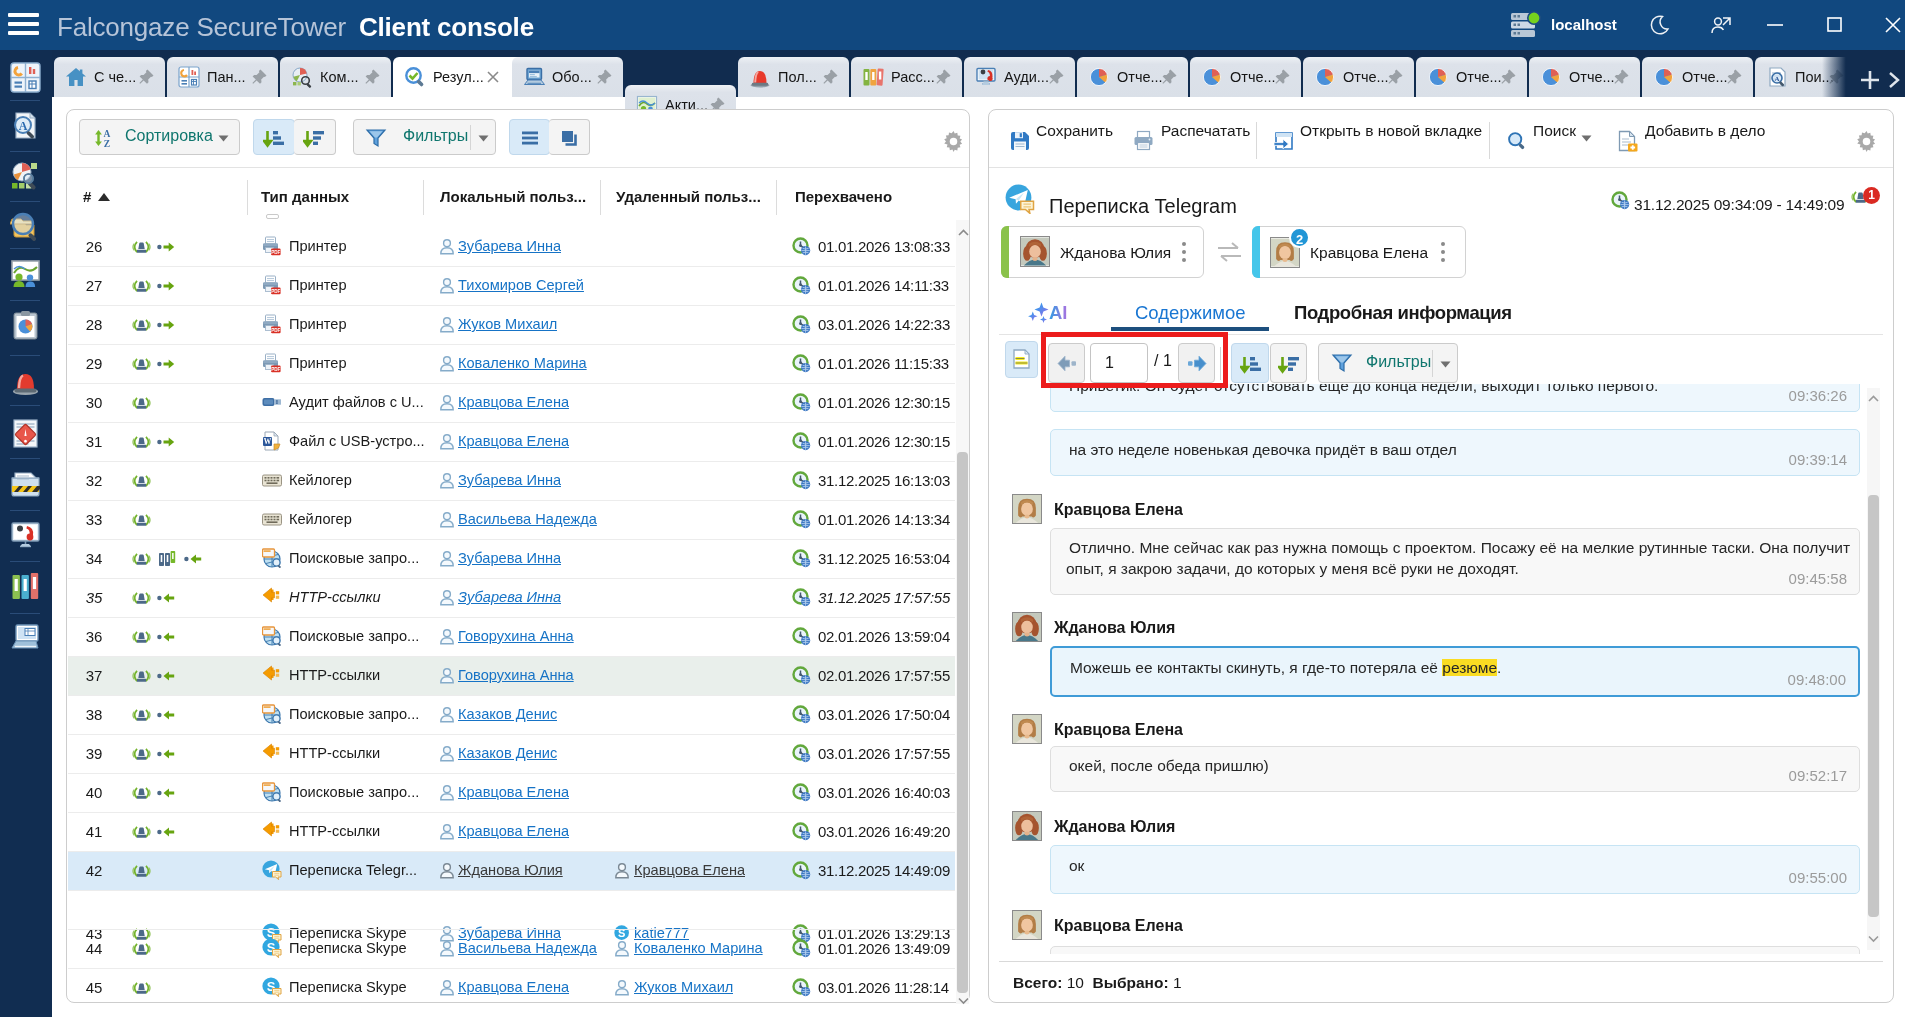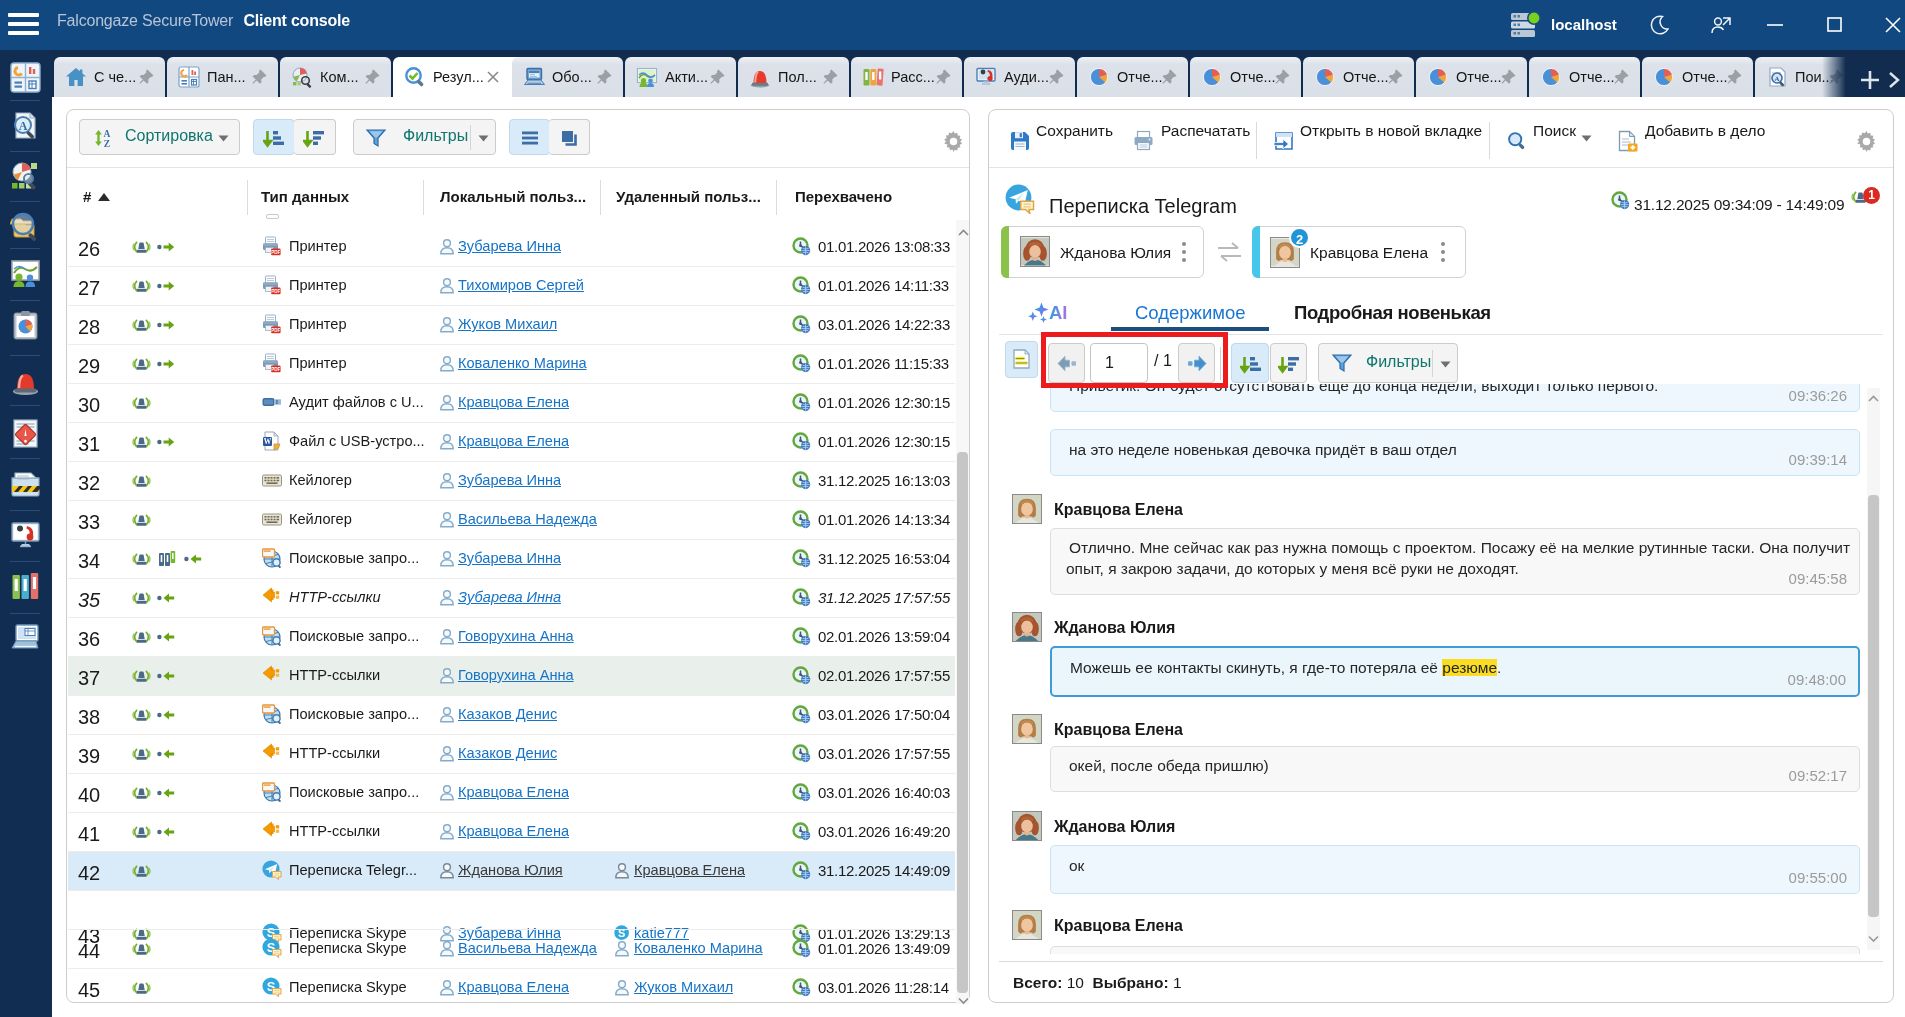--- a/index.html
+++ b/index.html
@@ -1,21 +1,21 @@
 <!DOCTYPE html>
 <html><head><meta charset="utf-8"><title>SecureTower</title>
 <style>
 *{margin:0;padding:0;box-sizing:border-box;}
 html,body{width:1905px;height:1017px;overflow:hidden;background:#fff;
  font-family:"Liberation Sans",sans-serif;}
 .abs{position:absolute;}
 
 #titlebar{position:absolute;left:0;top:0;width:1905px;height:50px;background:#11487f;}
 #hamb span{display:block;width:31px;height:4px;background:#fff;margin-bottom:5px;border-radius:1px;}
-#apptitle{position:absolute;left:57px;top:12px;font-size:16px;color:#b6c4d8;white-space:nowrap;letter-spacing:-0.2px;}
+#apptitle{position:absolute;left:57px;top:12px;font-size:26px;color:#b6c4d8;white-space:nowrap;letter-spacing:-0.2px;}
 #apptitle b{color:#fff;font-weight:bold;margin-left:6px;}
 #localhost{position:absolute;left:1551px;top:16px;color:#fff;font-size:15px;font-weight:bold;}
 
 #tabstrip{position:absolute;left:0;top:50px;width:1905px;height:47px;background:#112c4f;}
 .tab{position:absolute;top:7px;height:40px;background:linear-gradient(#eef1f5,#dde2ea 18%,#dae0e8);
  border-radius:6px 6px 0 0;padding-left:16px;}
 .tab.active{background:#fff;}
 .tab .tlabel{position:absolute;left:40px;top:12px;font-size:14.5px;color:#151515;white-space:nowrap;}
 
 #sidebar{position:absolute;left:0;top:50px;width:52px;height:967px;background:#112d51;}
@@ -29,21 +29,21 @@
 .tbtn{position:absolute;height:36px;background:#f4f4f4;border:1px solid #cbcbcb;border-radius:4px;}
 .tbtn.blue{background:#d9eaf8;border-color:#c0d8ec;}
 .tbtn.white{background:#f4f4f4;}
 .btxt{color:#0f766e;font-size:16px;}
 .tdivider{position:absolute;width:1px;background:#d9d9d9;}
 
 .hdr{position:absolute;font-weight:bold;font-size:15px;color:#191919;white-space:nowrap;}
 .hsep{position:absolute;width:1px;background:#dcdcdc;top:70px;height:35px;}
 .row{position:absolute;left:1px;width:887px;height:39px;}
 .rsep{position:absolute;left:1px;width:887px;height:1px;background:#ececec;}
-.rnum{position:absolute;left:10px;width:32px;top:11px;font-size:20px;color:#1a1a1a;}
+.rnum{position:absolute;left:10px;width:32px;top:11px;font-size:15px;color:#1a1a1a;text-align:center;}
 .rtype{position:absolute;left:221px;top:11px;font-size:14.6px;color:#1a1a1a;white-space:nowrap;
  max-width:138px;overflow:hidden;text-overflow:ellipsis;}
 .rlink{position:absolute;top:11px;font-size:14.6px;color:#1673c6;text-decoration:underline;white-space:nowrap;max-width:142px;overflow:hidden;}
 .rlink.dark{color:#3a3a3a;}
 .rdate{position:absolute;left:750px;top:11px;font-size:15px;color:#1a1a1a;white-space:nowrap;letter-spacing:-0.3px;}
 
 .rtool-label{position:absolute;top:12px;font-size:15.5px;color:#191919;white-space:nowrap;}
 #rtitle{position:absolute;left:60px;top:85px;font-size:20px;color:#191919;}
 #rdate{position:absolute;left:645px;top:86px;font-size:15.5px;color:#1a1a1a;letter-spacing:-0.2px;}
 .chip{position:absolute;top:116px;height:52px;background:#fff;border:1px solid #d2d2d2;border-radius:6px;}
@@ -171,21 +171,21 @@
         <rect x="6.8" y="8" width="5" height="1.2" fill="#9ec1de"></rect>
         <rect x="6.8" y="10" width="7" height="1.2" fill="#9ec1de"></rect>
         <path d="M1.5 18.5 l3.5 -4.5 h13 l3.5 4.5 z" fill="#b4cbdf" stroke="#4a7fb5" stroke-width="1"></path>
         <path d="M4.5 17.3 h13.5" stroke="#4a7fb5" stroke-width="0.9"></path>
       </svg>
       <div class="tlabel">Обо...</div>
       <svg style="position:absolute;left:84px;top:11px;" width="17" height="17" viewBox="0 0 17 17">
         <path d="M9.5 1.5 l6 6 -1.6 1.6 -0.9-0.3 -2.8 2.8 0.3 2.7 -1.5 1.5 -3.4-3.4 -3.4 3.4 -0.8-0.8 3.4-3.4 -3.2-3.2 1.5-1.5 2.5 0.1 2.8-2.8 -0.5-1.1 z" fill="#9aa0a6"></path>
       </svg>
     </div>
-<div class="tab" style="left:625px;width:111px;">
+<div class="tab" style="left:625px;width:111px;margin-top:28px;">
       <svg style="position:absolute;left:11px;top:9px;" width="22" height="22" viewBox="0 0 22 22">
         <rect x="1.5" y="2.5" width="19" height="14" fill="#fff" stroke="#98b5cf" stroke-width="1.2"></rect>
         <rect x="2.5" y="3.5" width="17" height="12" fill="#dff0d0"></rect>
         <path d="M3 12 q4 -6 8 -2 q4 3 8 -1" stroke="#6aa52f" stroke-width="1.6" fill="none"></path>
         <path d="M3 9 q4 -4 8 0 q4 4 8 0" stroke="#4a90d9" stroke-width="1.2" fill="none"></path>
         <circle cx="7.5" cy="14.5" r="2.6" fill="#76b82a"></circle>
         <path d="M3.5 21 q0-4.5 4-4.5 q4 0 4 4.5 z" fill="#76b82a"></path>
         <circle cx="14.5" cy="14.8" r="2.3" fill="#4a90d9"></circle>
         <path d="M11 21 q0-4 3.5-4 q3.5 0 3.5 4 z" fill="#4a90d9"></path>
       </svg>
@@ -1402,21 +1402,21 @@
       <defs>
         <linearGradient id="g1" x1="0" y1="0" x2="1" y2="1">
           <stop offset="0" stop-color="#1ba6ee"></stop>
           <stop offset="1" stop-color="#9b6ae8"></stop>
         </linearGradient>
       </defs>
     </svg>
 <div class="rtab" style="left:60px;background:linear-gradient(90deg,#2f9de2,#b06fe0);-webkit-background-clip:text;background-clip:text;color:transparent;font-weight:bold;">AI</div>
 <div class="rtab" style="left:146px;color:#1976d2;">Содержимое</div>
 <div class="abs" style="left:122px;top:217px;width:158px;height:4px;background:#1d4f7e;"></div>
-<div class="rtab" style="left:305px;color:#191919;font-weight:bold;letter-spacing:-0.4px;">Подробная новенькая</div>
+<div class="rtab" style="left:305px;color:#191919;font-weight:bold;letter-spacing:-0.4px;">Подробная информация</div>
 <div class="abs" style="left:10px;top:224px;width:884px;height:1px;background:#e4e4e4;"></div>
 <div class="tbtn blue" style="left:16px;top:231px;width:33px;height:37px;">
       <svg style="position:absolute;left:4px;top:6px;" width="23" height="23" viewBox="0 0 23 23">
         <path d="M4 2 h11 l4 4 v14 h-15 z" fill="#fff" stroke="#8fa9c2" stroke-width="1.3"></path>
         <path d="M15 2 l4 4 h-4 z" fill="#dbe7f2" stroke="#8fa9c2" stroke-width="0.9"></path>
         <rect x="5.5" y="9" width="9" height="3" fill="#f7ec1e"></rect>
         <rect x="5.5" y="13.5" width="12" height="3" fill="#f7ec1e"></rect>
         <path d="M5.5 10.5 h9 M5.5 15 h12" stroke="#8a8a45" stroke-width="1"></path>
       </svg>
     </div>

